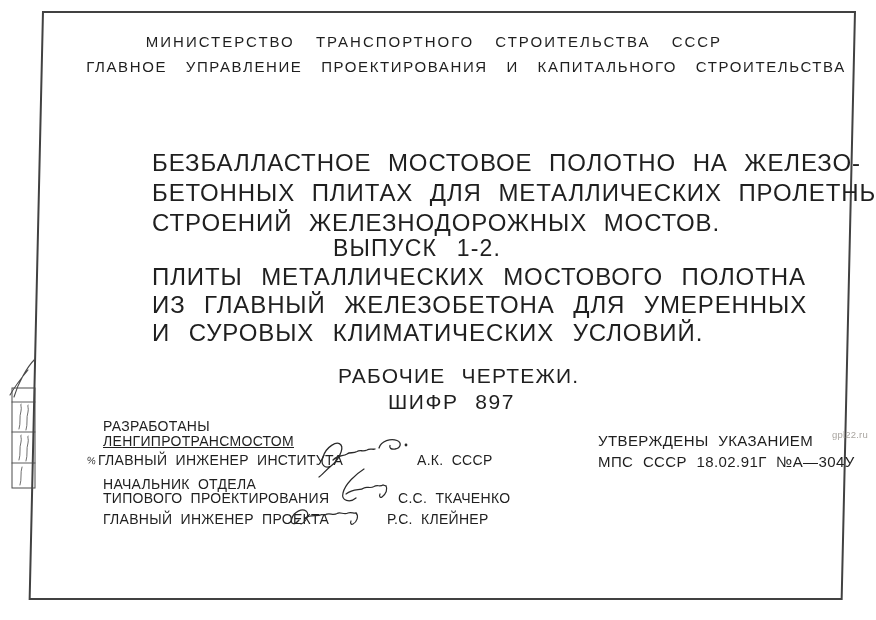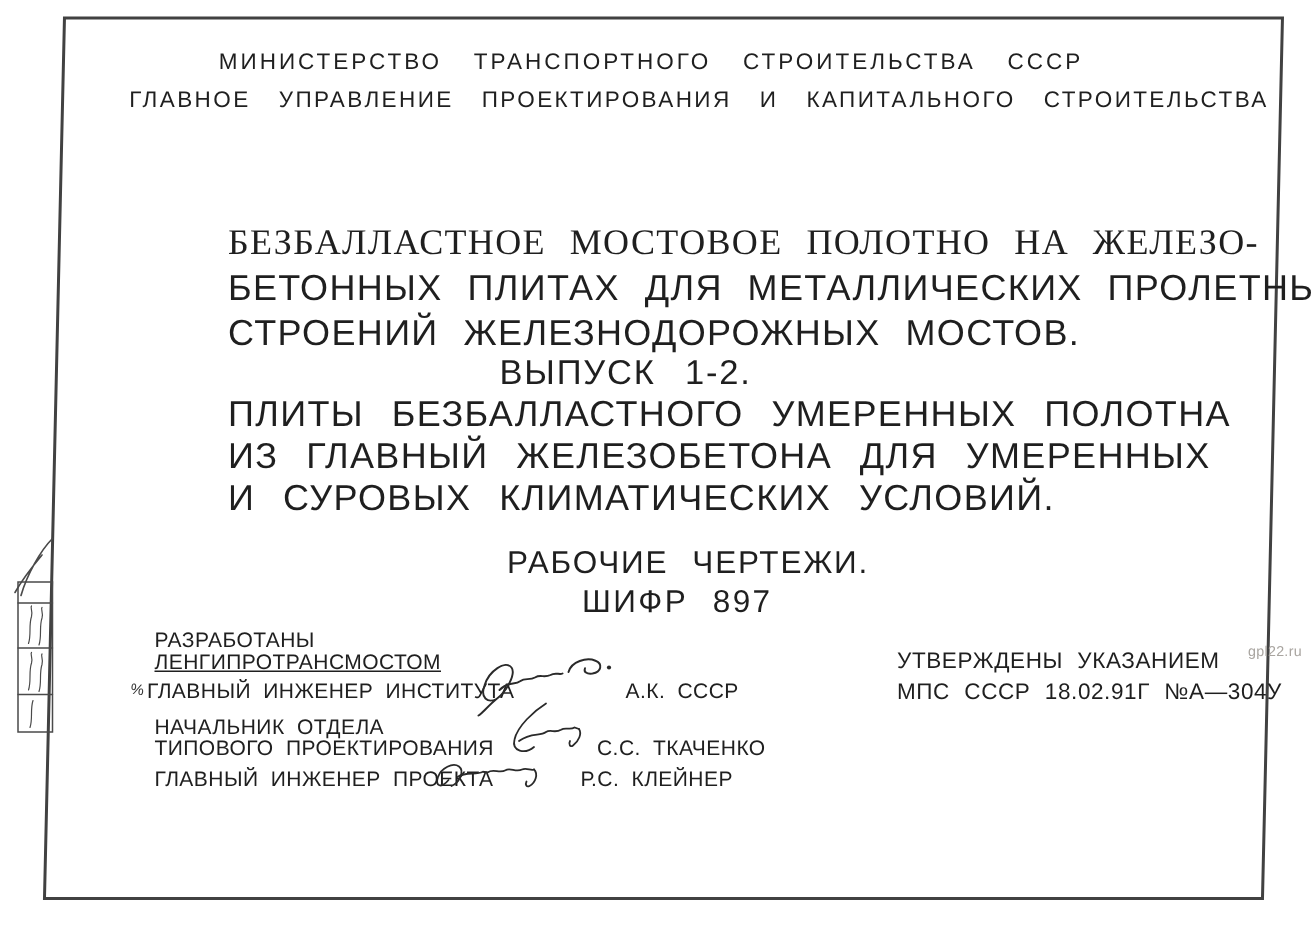--- a/index.html
+++ b/index.html
@@ -29,27 +29,27 @@
   .watermark{font-size:9.5px;color:#a9a5a0;letter-spacing:0.2px;z-index:5;}
 </style>
 </head>
 <body>
 
 <div class="sheet-border"></div>
 
 <div class="abs hdr" style="top:33px;">МИНИСТЕРСТВО ТРАНСПОРТНОГО СТРОИТЕЛЬСТВА СССР</div>
 <div class="abs hdr" style="top:58px;letter-spacing:1.6px;word-spacing:13px;padding-left:32px;">ГЛАВНОЕ УПРАВЛЕНИЕ ПРОЕКТИРОВАНИЯ И КАПИТАЛЬНОГО СТРОИТЕЛЬСТВА</div>
 
-<div class="abs title-line" style="left:152px;top:149px;font-family:Liberation Serif, serif;">БЕЗБАЛЛАСТНОЕ МОСТОВОЕ ПОЛОТНО НА ЖЕЛЕЗО-</div>
+<div class="abs title-line" style="left:152px;top:149px;">БЕЗБАЛЛАСТНОЕ МОСТОВОЕ ПОЛОТНО НА ЖЕЛЕЗО-</div>
 <div class="abs title-line" style="left:152px;top:179px;">БЕТОННЫХ ПЛИТАХ ДЛЯ МЕТАЛЛИЧЕСКИХ ПРОЛЕТНЫХ</div>
 <div class="abs title-line" style="left:152px;top:209px;">СТРОЕНИЙ ЖЕЛЕЗНОДОРОЖНЫХ МОСТОВ.</div>
 
 <div class="abs issue" style="left:333px;top:235px;">ВЫПУСК 1-2.</div>
 
-<div class="abs sub-line" style="left:152px;top:263px;">ПЛИТЫ БЕЗБАЛЛАСТНОГО УМЕРЕННЫХ ПОЛОТНА</div>
+<div class="abs sub-line" style="left:152px;top:263px;">ПЛИТЫ МЕТАЛЛИЧЕСКИХ МОСТОВОГО ПОЛОТНА</div>
 <div class="abs sub-line" style="left:152px;top:291px;">ИЗ ГЛАВНЫЙ ЖЕЛЕЗОБЕТОНА ДЛЯ УМЕРЕННЫХ</div>
 <div class="abs sub-line" style="left:152px;top:319px;">И СУРОВЫХ КЛИМАТИЧЕСКИХ УСЛОВИЙ.</div>
 
 <div class="abs mid" style="left:298px;top:364px;">РАБОЧИЕ ЧЕРТЕЖИ.</div>
 <div class="abs mid" style="left:348px;top:390px;letter-spacing:1.6px;">ШИФР 897</div>
 
 <div class="abs small" style="left:103px;top:418px;">РАЗРАБОТАНЫ</div>
 <div class="abs small" style="left:103px;top:433px;text-decoration:underline;">ЛЕНГИПРОТРАНСМОСТОМ</div>
 
 <span class="abs mark" style="left:87px;top:455px;">%</span>

